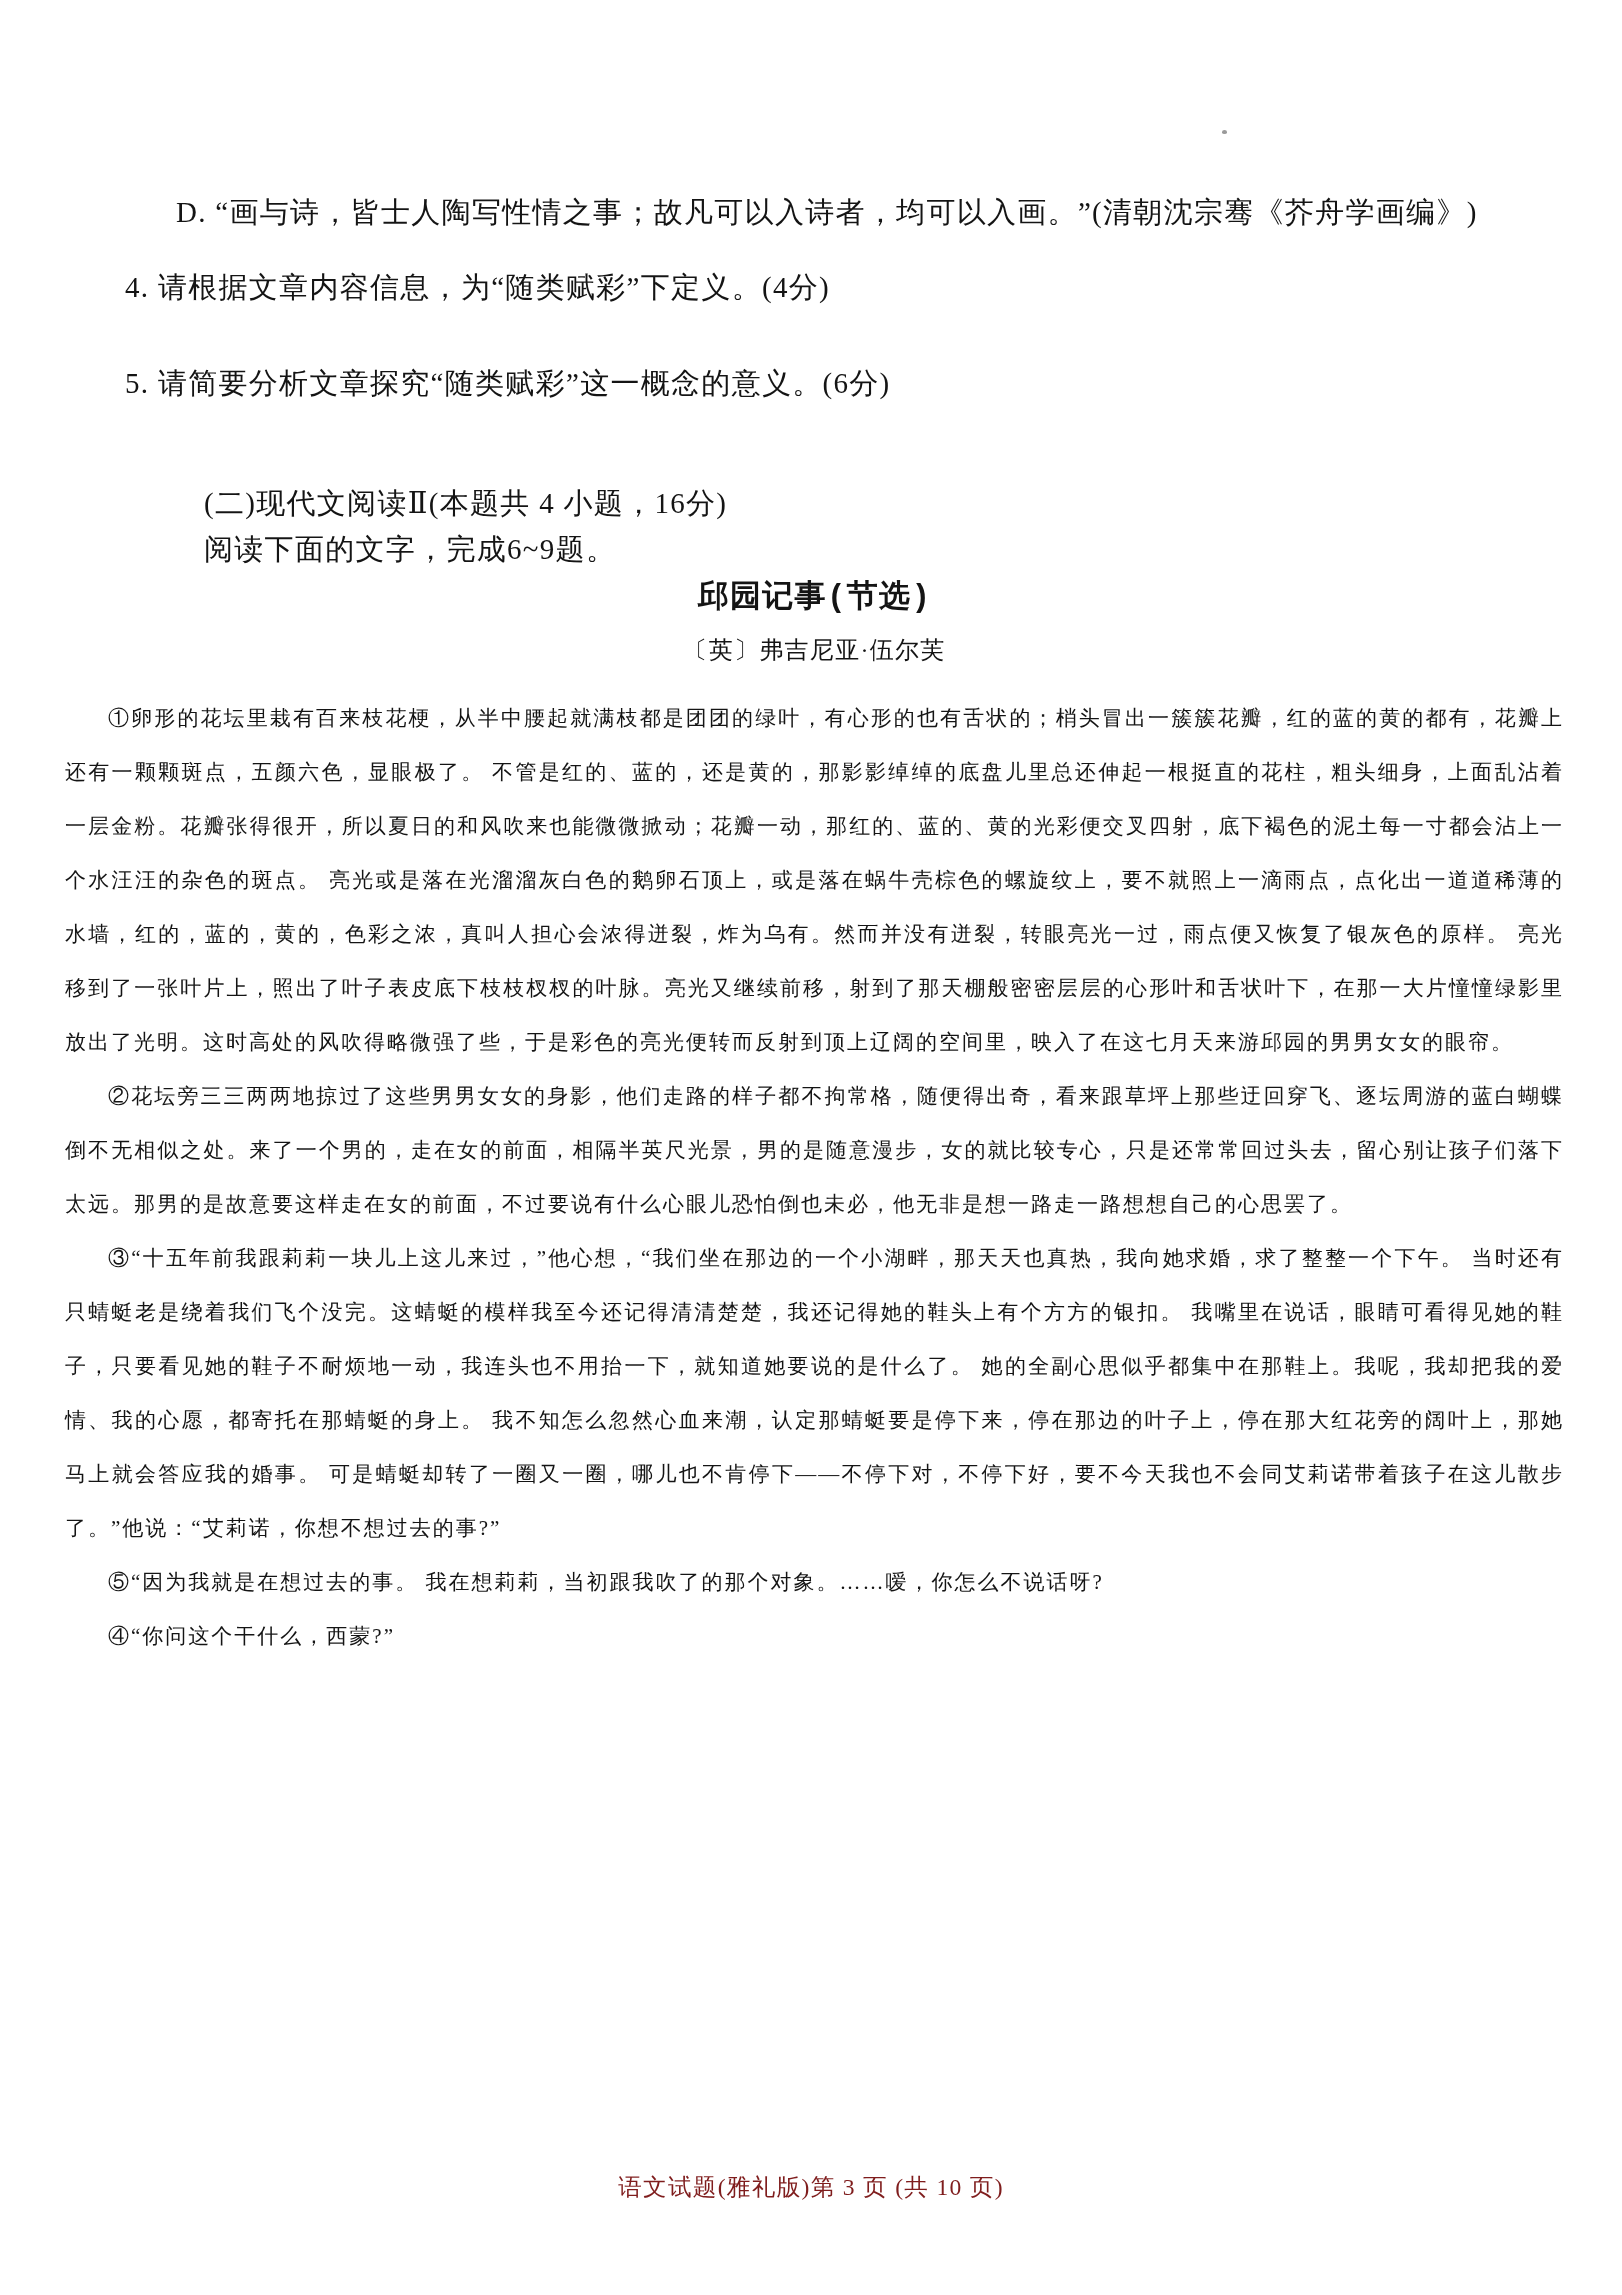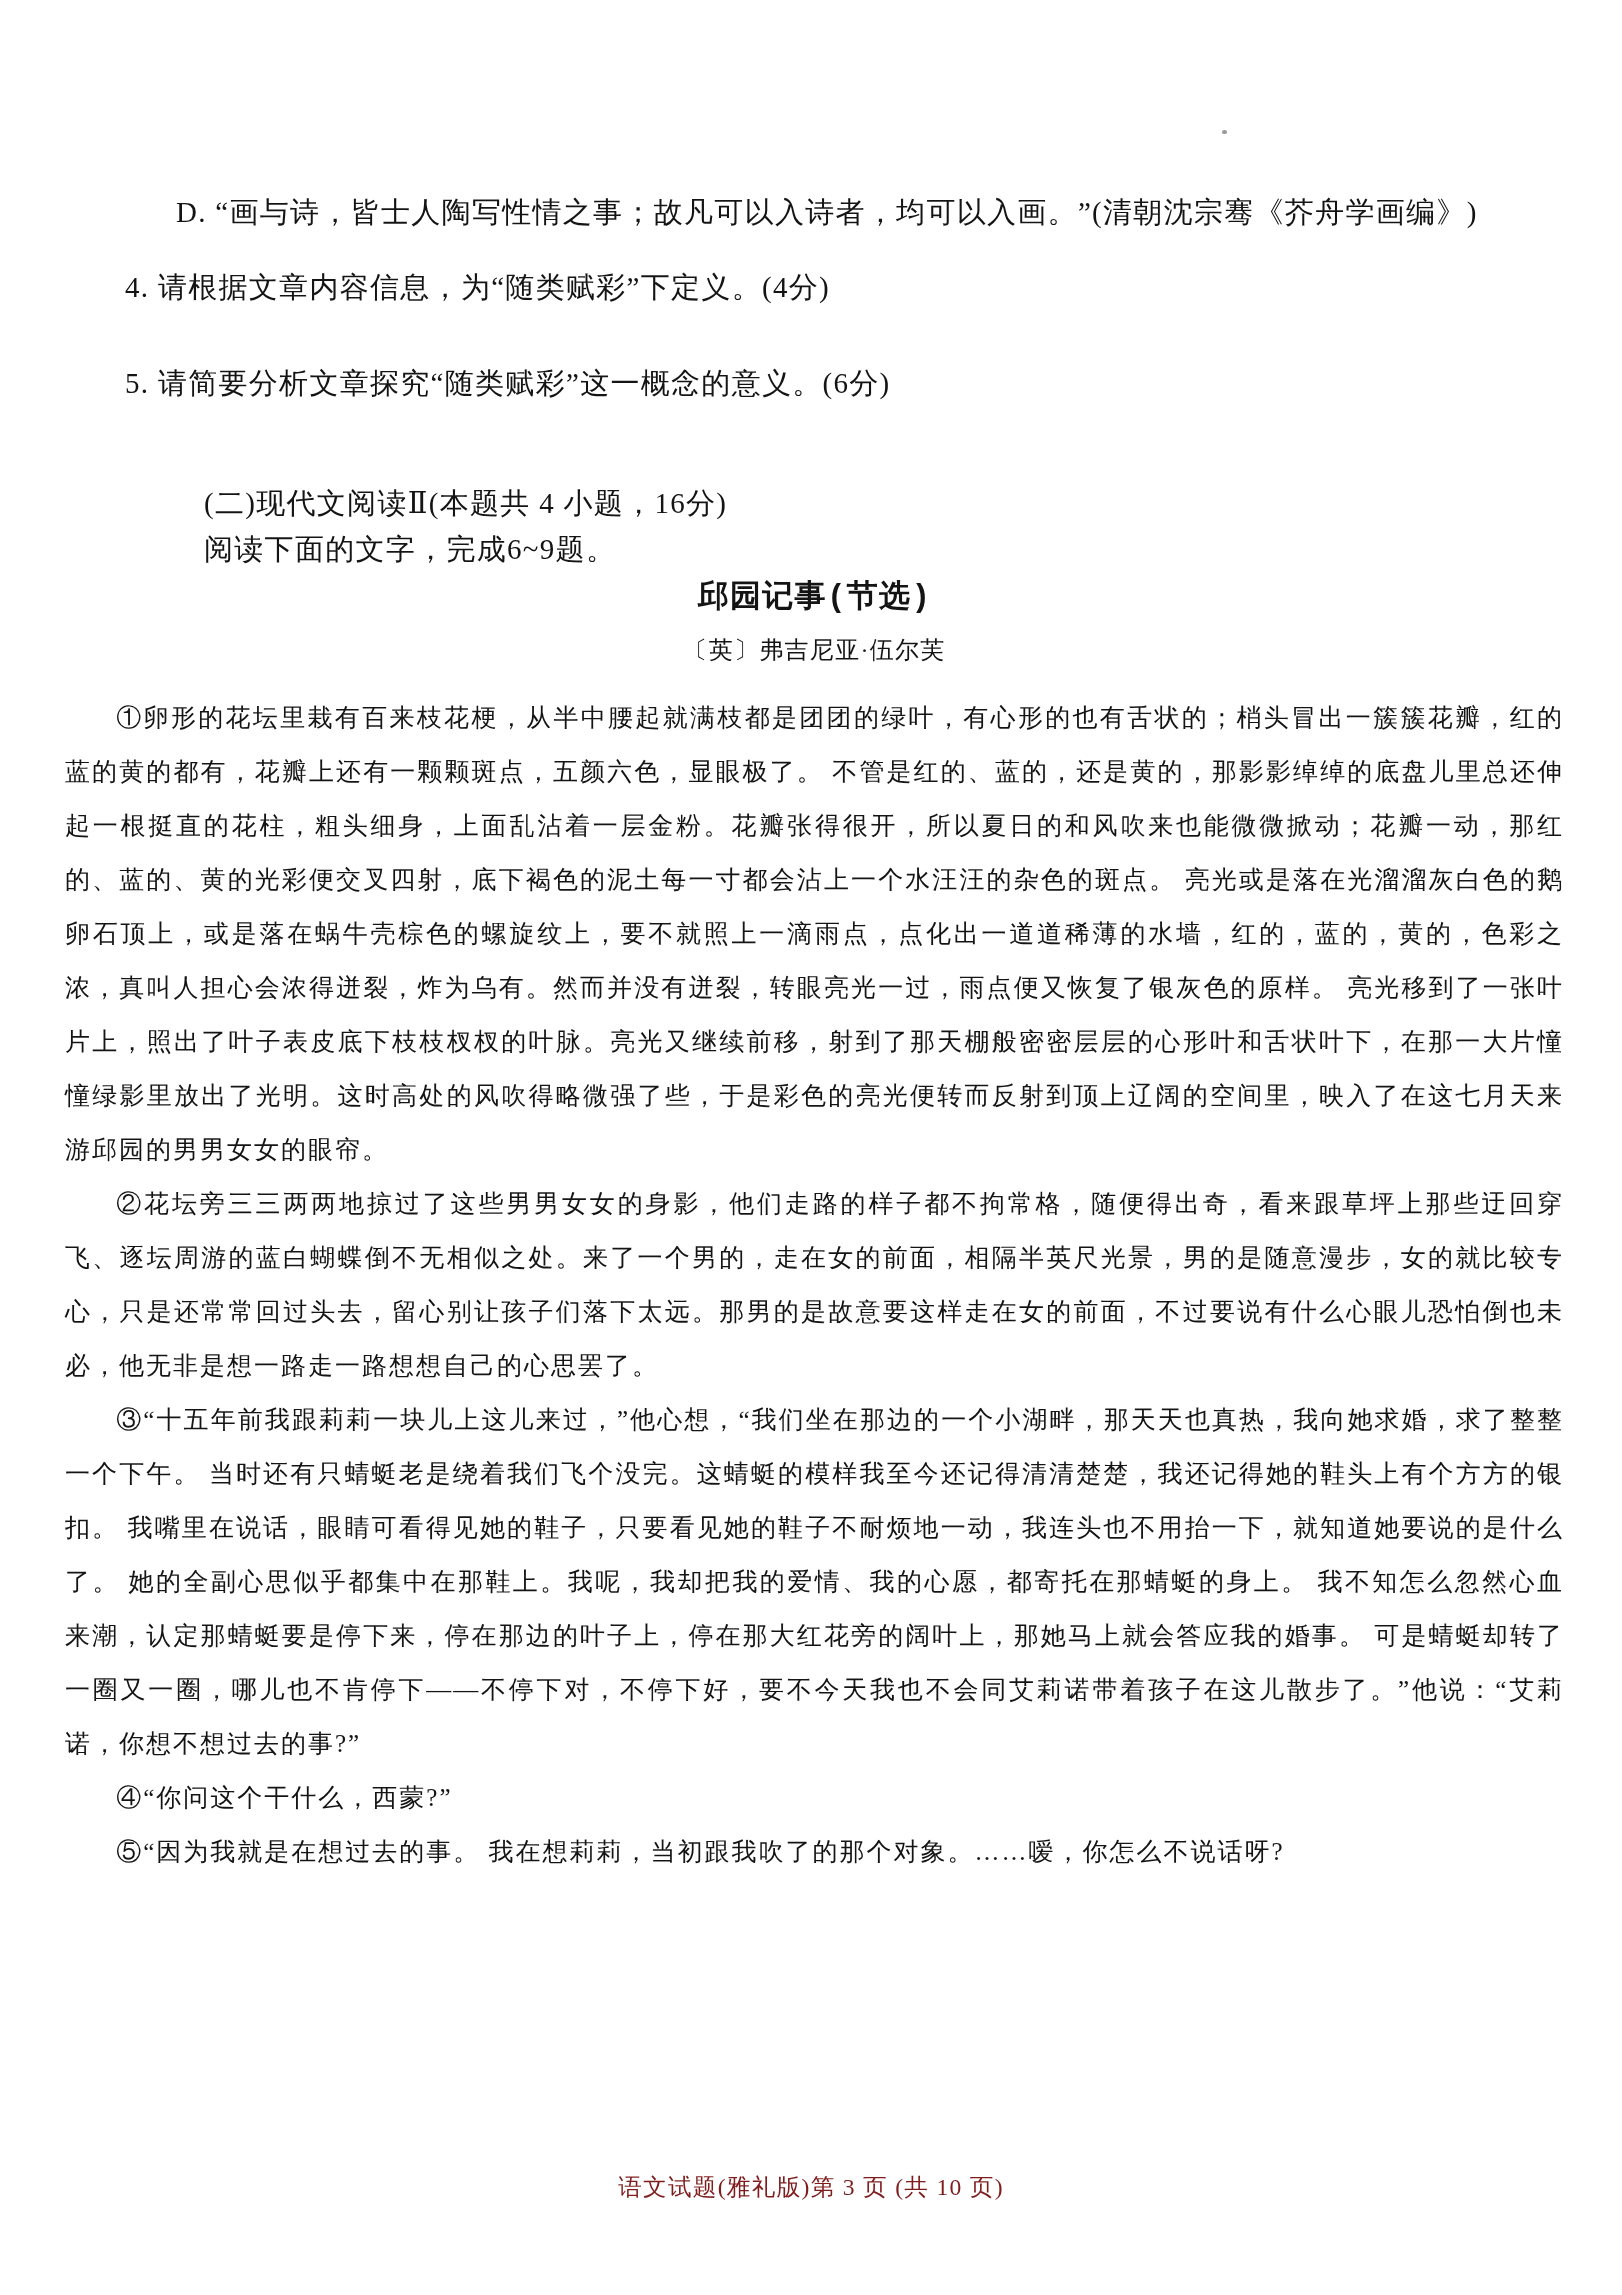--- a/index.html
+++ b/index.html
@@ -55,21 +55,21 @@
     line-height: 37px;
     letter-spacing: 1.3px;
   }
   .passage-body {
     position: absolute;
     top: 691px;
     left: 65px;
     right: 58px;
   }
   .para {
-    font-size: 25px;
+    font-size: 21px;
     line-height: 54px;
     letter-spacing: 2px;
     text-align: justify;
     text-indent: 2.05em;
     margin: 0;
     word-break: break-all;
   }
   .page-footer {
     position: absolute;
     top: 2171px;
@@ -108,20 +108,20 @@
   <div class="content-line sec-instr">阅读下面的文字，完成6~9题。</div>
 
   <h2 class="passage-title">邱园记事(节选)</h2>
 
   <div class="passage-author">〔英〕弗吉尼亚·伍尔芙</div>
 
   <div class="passage-body">
     <p class="para">①卵形的花坛里栽有百来枝花梗，从半中腰起就满枝都是团团的绿叶，有心形的也有舌状的；梢头冒出一簇簇花瓣，红的蓝的黄的都有，花瓣上还有一颗颗斑点，五颜六色，显眼极了。 不管是红的、蓝的，还是黄的，那影影绰绰的底盘儿里总还伸起一根挺直的花柱，粗头细身，上面乱沾着一层金粉。花瓣张得很开，所以夏日的和风吹来也能微微掀动；花瓣一动，那红的、蓝的、黄的光彩便交叉四射，底下褐色的泥土每一寸都会沾上一个水汪汪的杂色的斑点。 亮光或是落在光溜溜灰白色的鹅卵石顶上，或是落在蜗牛壳棕色的螺旋纹上，要不就照上一滴雨点，点化出一道道稀薄的水墙，红的，蓝的，黄的，色彩之浓，真叫人担心会浓得迸裂，炸为乌有。然而并没有迸裂，转眼亮光一过，雨点便又恢复了银灰色的原样。 亮光移到了一张叶片上，照出了叶子表皮底下枝枝杈杈的叶脉。亮光又继续前移，射到了那天棚般密密层层的心形叶和舌状叶下，在那一大片憧憧绿影里放出了光明。这时高处的风吹得略微强了些，于是彩色的亮光便转而反射到顶上辽阔的空间里，映入了在这七月天来游邱园的男男女女的眼帘。</p>
     <p class="para">②花坛旁三三两两地掠过了这些男男女女的身影，他们走路的样子都不拘常格，随便得出奇，看来跟草坪上那些迂回穿飞、逐坛周游的蓝白蝴蝶倒不无相似之处。来了一个男的，走在女的前面，相隔半英尺光景，男的是随意漫步，女的就比较专心，只是还常常回过头去，留心别让孩子们落下太远。那男的是故意要这样走在女的前面，不过要说有什么心眼儿恐怕倒也未必，他无非是想一路走一路想想自己的心思罢了。</p>
     <p class="para">③“十五年前我跟莉莉一块儿上这儿来过，”他心想，“我们坐在那边的一个小湖畔，那天天也真热，我向她求婚，求了整整一个下午。 当时还有只蜻蜓老是绕着我们飞个没完。这蜻蜓的模样我至今还记得清清楚楚，我还记得她的鞋头上有个方方的银扣。 我嘴里在说话，眼睛可看得见她的鞋子，只要看见她的鞋子不耐烦地一动，我连头也不用抬一下，就知道她要说的是什么了。 她的全副心思似乎都集中在那鞋上。我呢，我却把我的爱情、我的心愿，都寄托在那蜻蜓的身上。 我不知怎么忽然心血来潮，认定那蜻蜓要是停下来，停在那边的叶子上，停在那大红花旁的阔叶上，那她马上就会答应我的婚事。 可是蜻蜓却转了一圈又一圈，哪儿也不肯停下——不停下对，不停下好，要不今天我也不会同艾莉诺带着孩子在这儿散步了。”他说：“艾莉诺，你想不想过去的事?”</p>
+    <p class="para">⑤“因为我就是在想过去的事。 我在想莉莉，当初跟我吹了的那个对象。……嗳，你怎么不说话呀?</p>
     <p class="para">④“你问这个干什么，西蒙?”</p>
-    <p class="para">⑤“因为我就是在想过去的事。 我在想莉莉，当初跟我吹了的那个对象。……嗳，你怎么不说话呀?</p>
   </div>
 
   <div class="page-footer">语文试题(雅礼版)第 3 页 (共 10 页)</div>
 
 </div>
 
 
 </body></html>

